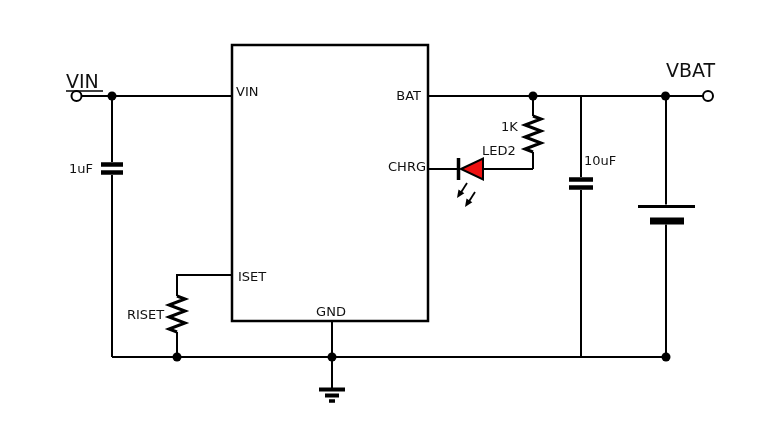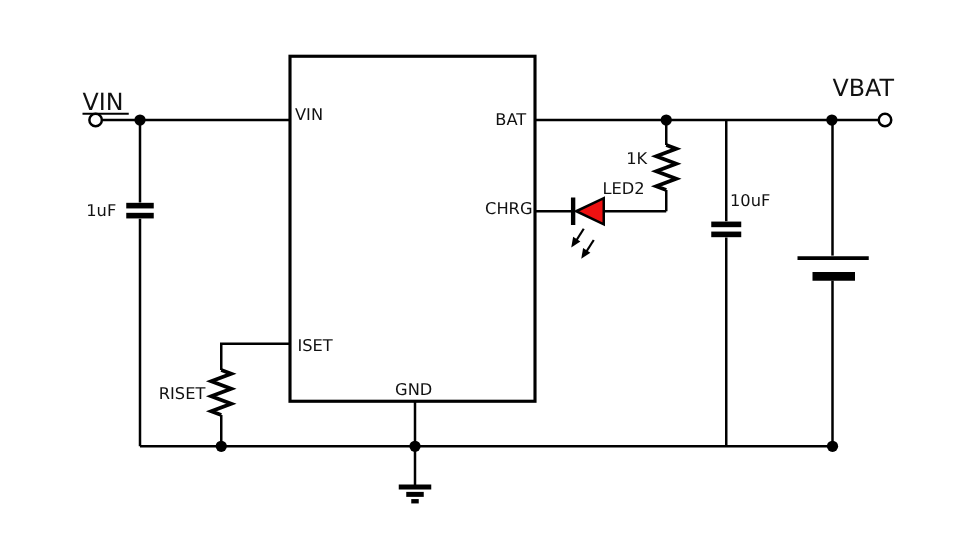--- a/index.html
+++ b/index.html
@@ -7,20 +7,21 @@
     padding: 0;
     background: #ffffff;
   }
   .stage {
     position: relative;
     width: 784px;
     height: 440px;
     background: #ffffff;
     overflow: hidden;
     font-family: "DejaVu Sans", sans-serif;
+    border-radius: 30px;
   }
   svg { display: block; }
   .wire {
     stroke: #000000;
     stroke-width: 2;
     fill: none;
     stroke-linecap: butt;
   }
   .zig {
     stroke: #000000;

